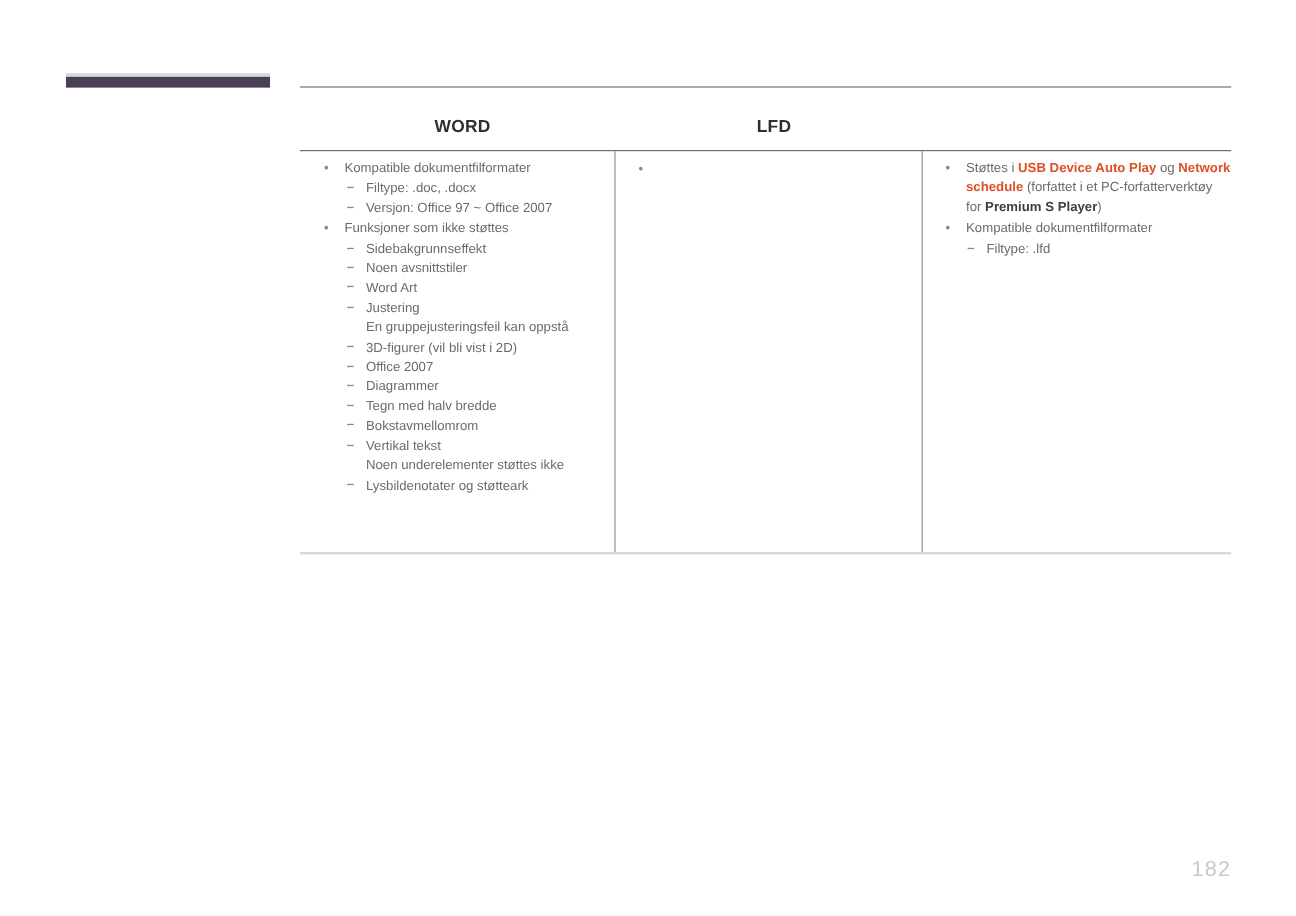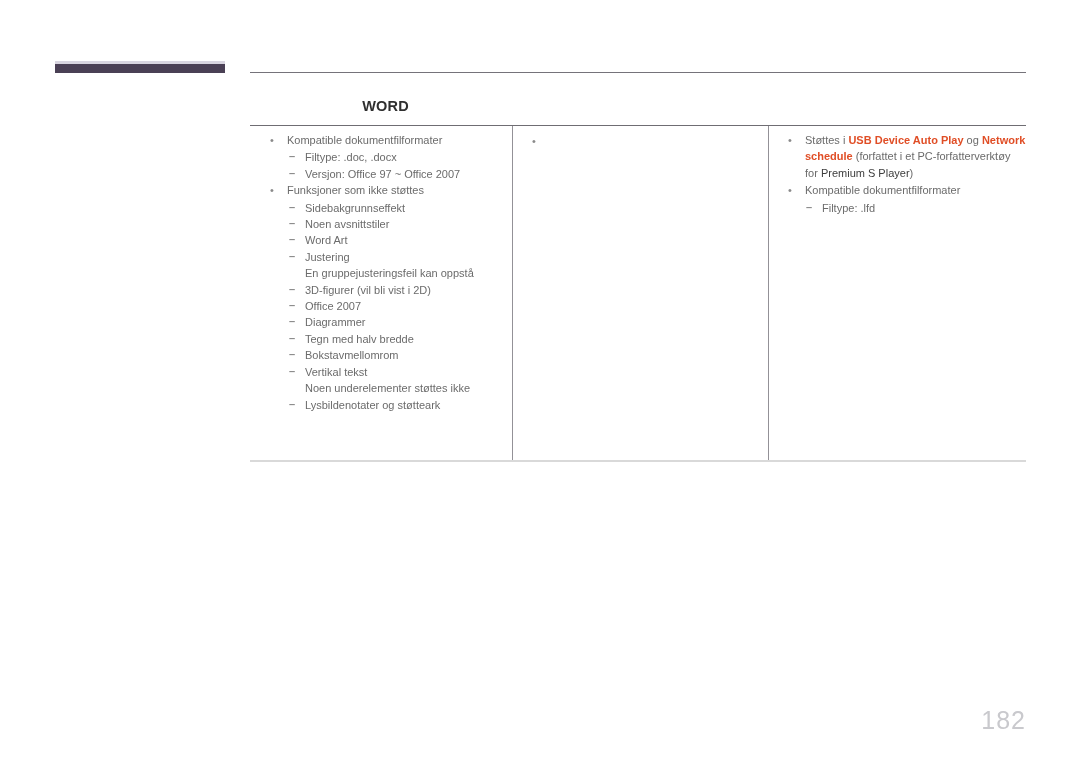--- a/index.html
+++ b/index.html
@@ -151,47 +151,48 @@
 
   
   .col.c2 li.item.b1 { padding-left: 36px; }
   .col.c2 li.item.b1 > .marker { left: 19px; }
   .col.c3 li.item.b1 { padding-left: 36px; }
   .col.c3 li.item.b1 > .marker { left: 19px; }
   .col.c3 li.item.b2 { padding-left: 53px; }
   .col.c3 li.item.b2 > .marker { left: 37px; }
 
   .accent { color: #e04e26; font-weight: bold; }
-  .strong { color: #3d3d3d; font-weight: normal; margin-top: 28px; }
+  .strong { color: #3d3d3d; font-weight: bold; margin-top: 28px; }
 
   
   .page-number {
     position: absolute;
     right: 54px;
     bottom: 28px;
-    font-size: 25px;
+    font-size: 18px;
     color: #c9c9cd;
     letter-spacing: 1px;
     font-weight: normal;
   }
 </style>
 </head>
 <body>
 
 <div class="chapter-bar-wrap">
   <div class="chapter-bar-top"></div>
   <div class="chapter-bar-main"></div>
 </div>
 
 <div class="content">
 
   <div class="rule-top"></div>
 
   <div class="heading-row">
     <div class="heading-cell c1">WORD</div>
+    <div class="heading-cell c3">LFD</div>
   </div>
 
   <div class="rule-header"></div>
 
   <div class="table-body">
     <div class="col c1">
       <ul class="lvl1">
           <li class="item b1"><span class="marker">•</span><span>Kompatible dokumentfilformater</span></li>
           <li class="item b2"><span class="marker">–</span><span>Filtype: .doc, .docx</span></li>
           <li class="item b2"><span class="marker">–</span><span>Versjon: Office 97 ~ Office 2007</span></li>

